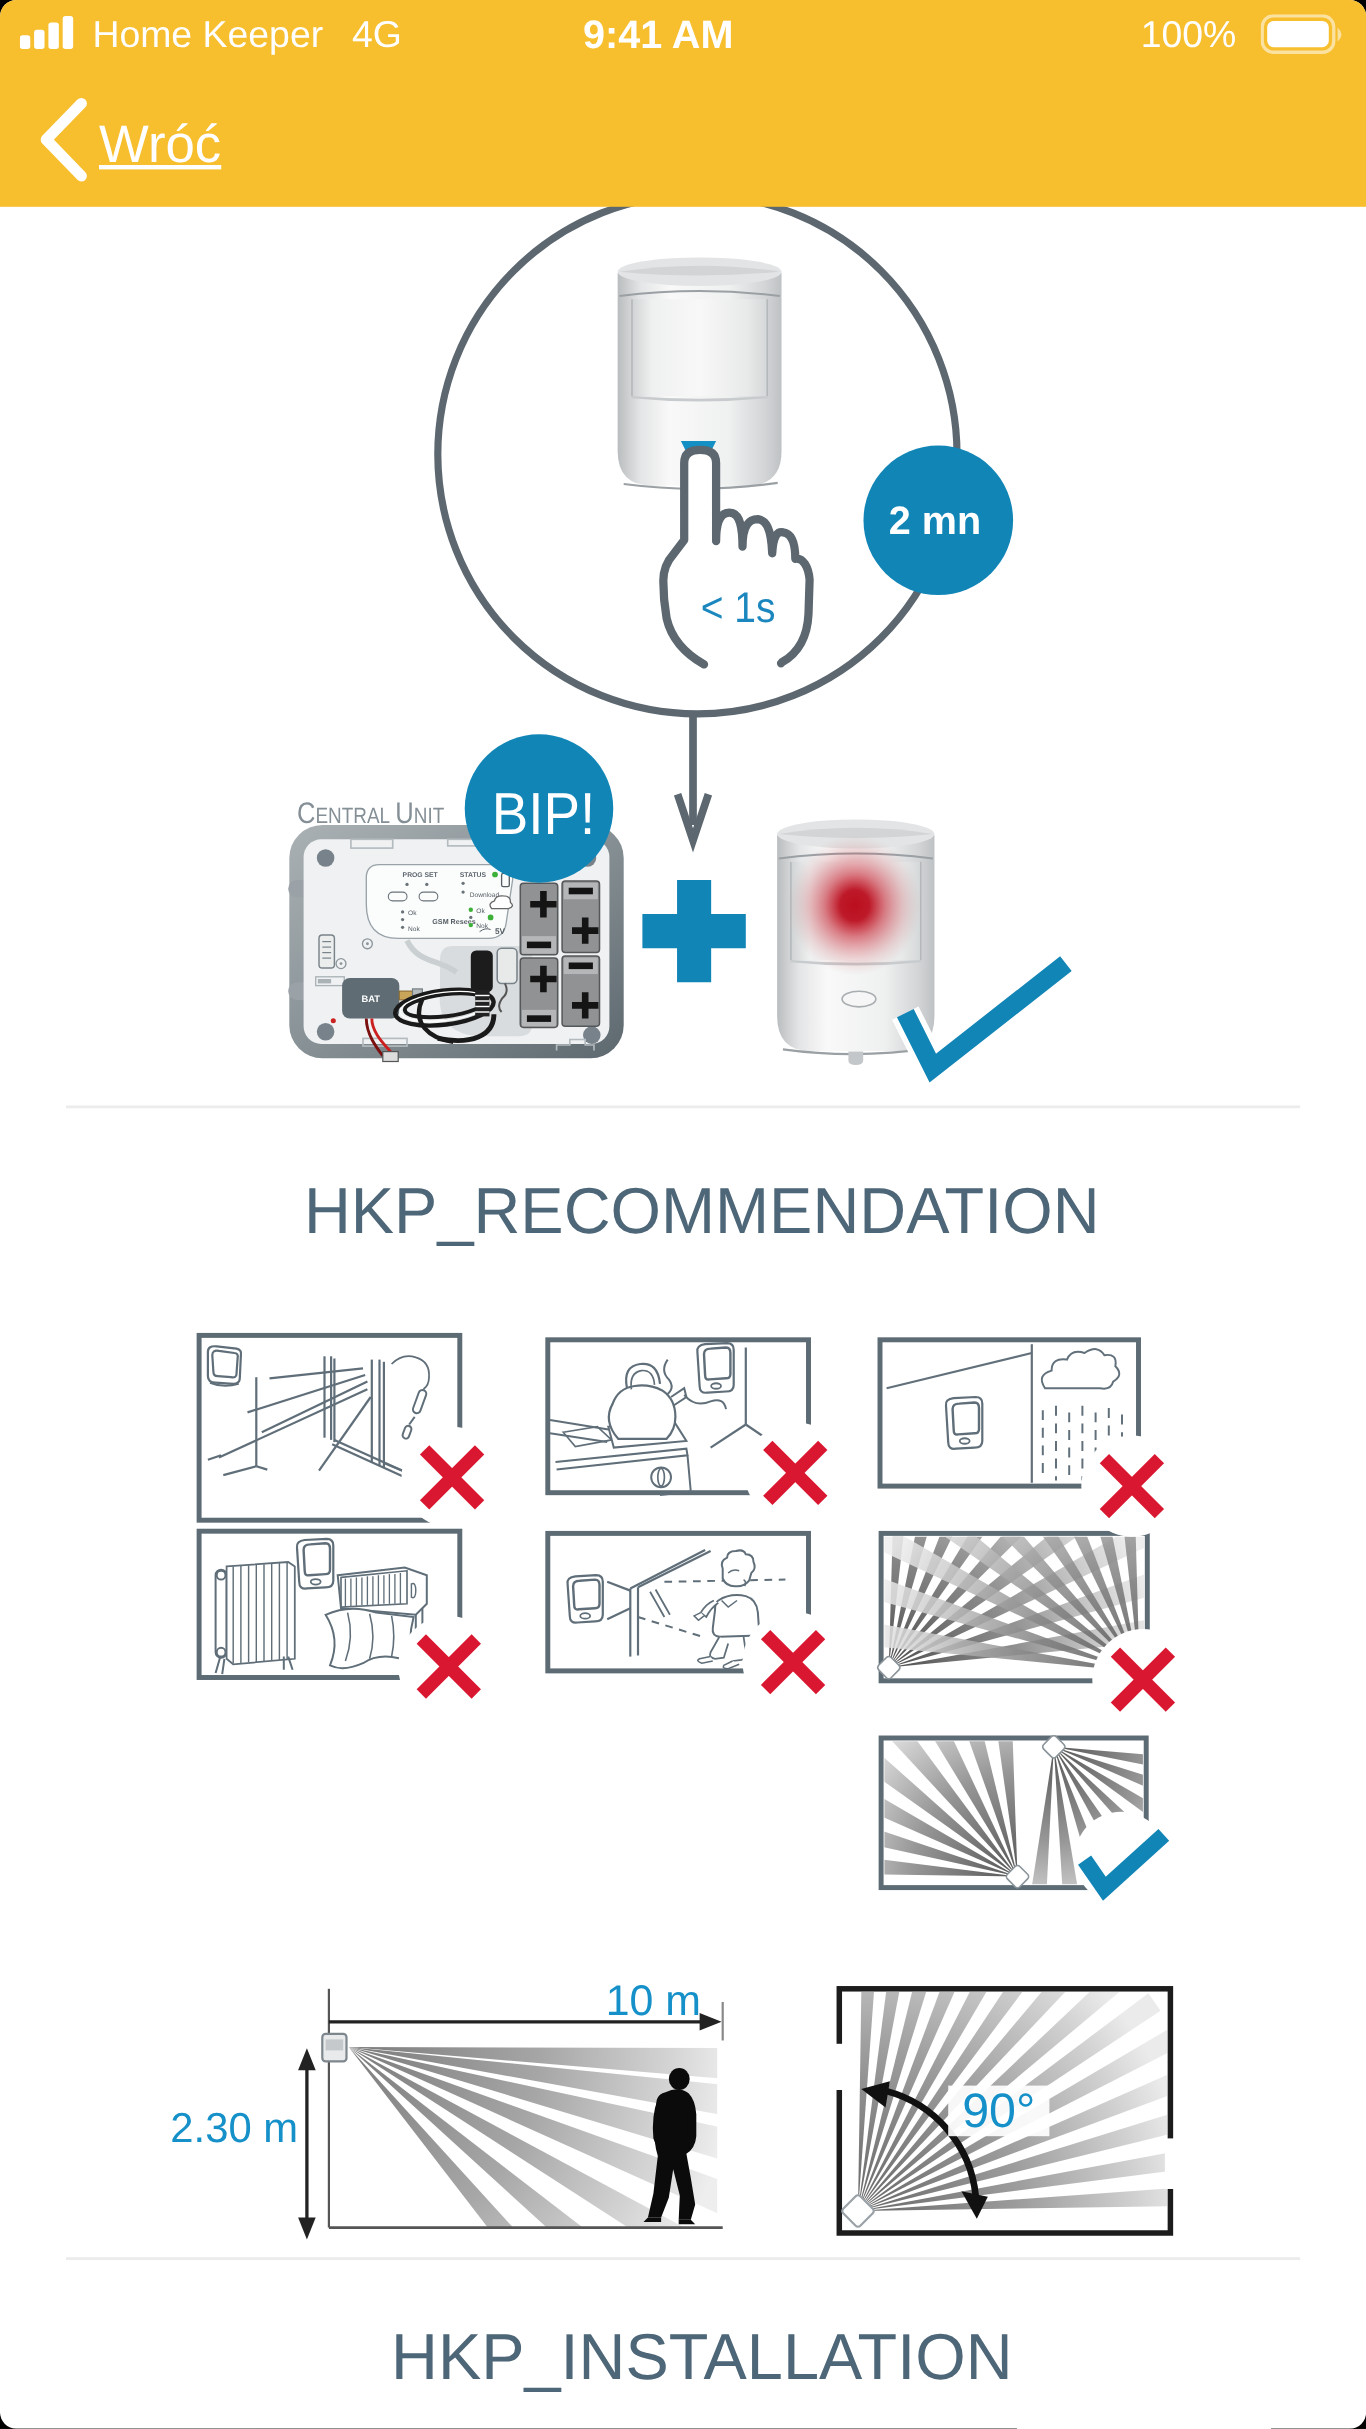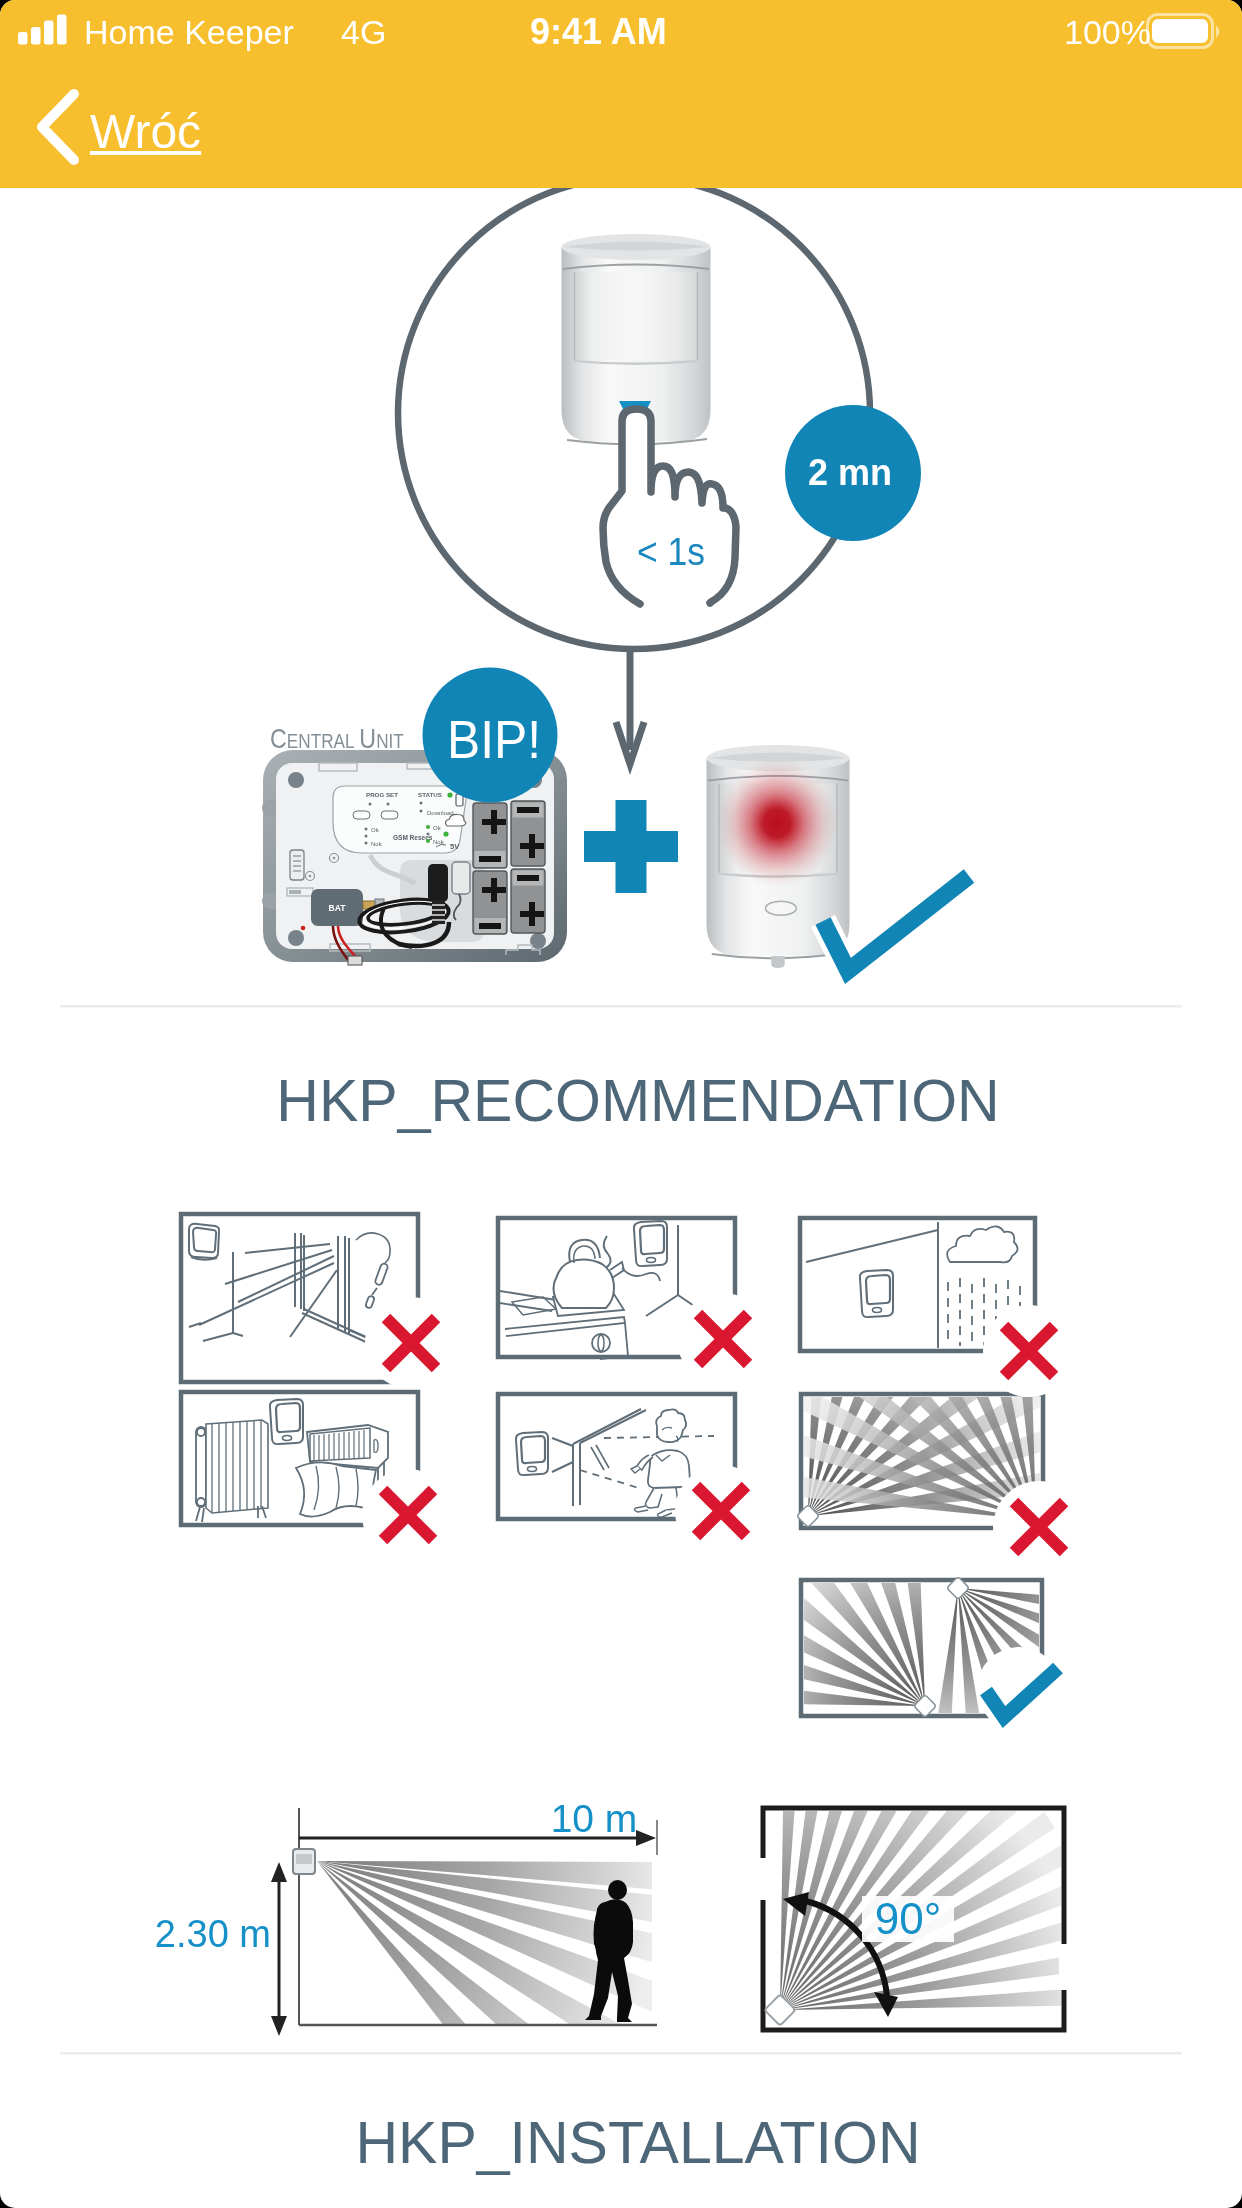--- a/index.html
+++ b/index.html
@@ -17,23 +17,23 @@
 <div id="screen">
 
 <div id="header">
   <svg width="56" height="32" style="position:absolute;left:18px;top:14px" viewBox="0 0 56 32">
     <rect x="0" y="18" width="9.5" height="12.5" rx="2.5" fill="#fff"></rect>
     <rect x="13" y="13" width="9.5" height="17.5" rx="2.5" fill="#fff"></rect>
     <rect x="26" y="6.5" width="9.5" height="24" rx="2.5" fill="#fff"></rect>
     <rect x="39" y="0.5" width="9.5" height="30" rx="2.5" fill="#fff"></rect>
   </svg>
   <span class="st" style="left:84px;top:13px;">Home Keeper</span>
-  <span class="st" style="left:341px;top:13px;text-align:right;">4G</span>
+  <span class="st" style="left:320px;top:13px;text-align:right;">4G</span>
   <span class="st" style="left:530px;top:11px;font-weight:600;font-size:36px;">9:41 AM</span>
-  <span class="st" style="left:1064px;top:13px;text-align:right;">100%</span>
+  <span class="st" style="left:1037px;top:13px;text-align:right;">100%</span>
   <svg width="80" height="38" style="position:absolute;left:1146px;top:13px" viewBox="0 0 80 38">
     <rect x="1.5" y="1.5" width="65" height="33" rx="10" fill="none" stroke="rgba(255,255,255,0.55)" stroke-width="3"></rect>
     <rect x="6" y="6" width="56" height="24" rx="6" fill="#fff"></rect>
     <path d="M70,12 q7,6.5 0,13 z" fill="rgba(255,255,255,0.55)"></path>
   </svg>
   <svg width="46" height="78" style="position:absolute;left:34px;top:88px" viewBox="0 0 46 78">
     <polyline points="40,6 8,39 40,72" fill="none" stroke="#fff" stroke-width="10" stroke-linecap="round" stroke-linejoin="round"></polyline>
   </svg>
   <span class="st" style="left:90px;top:104px;font-size:48px;text-decoration:underline;">Wróć</span>
 </div>

